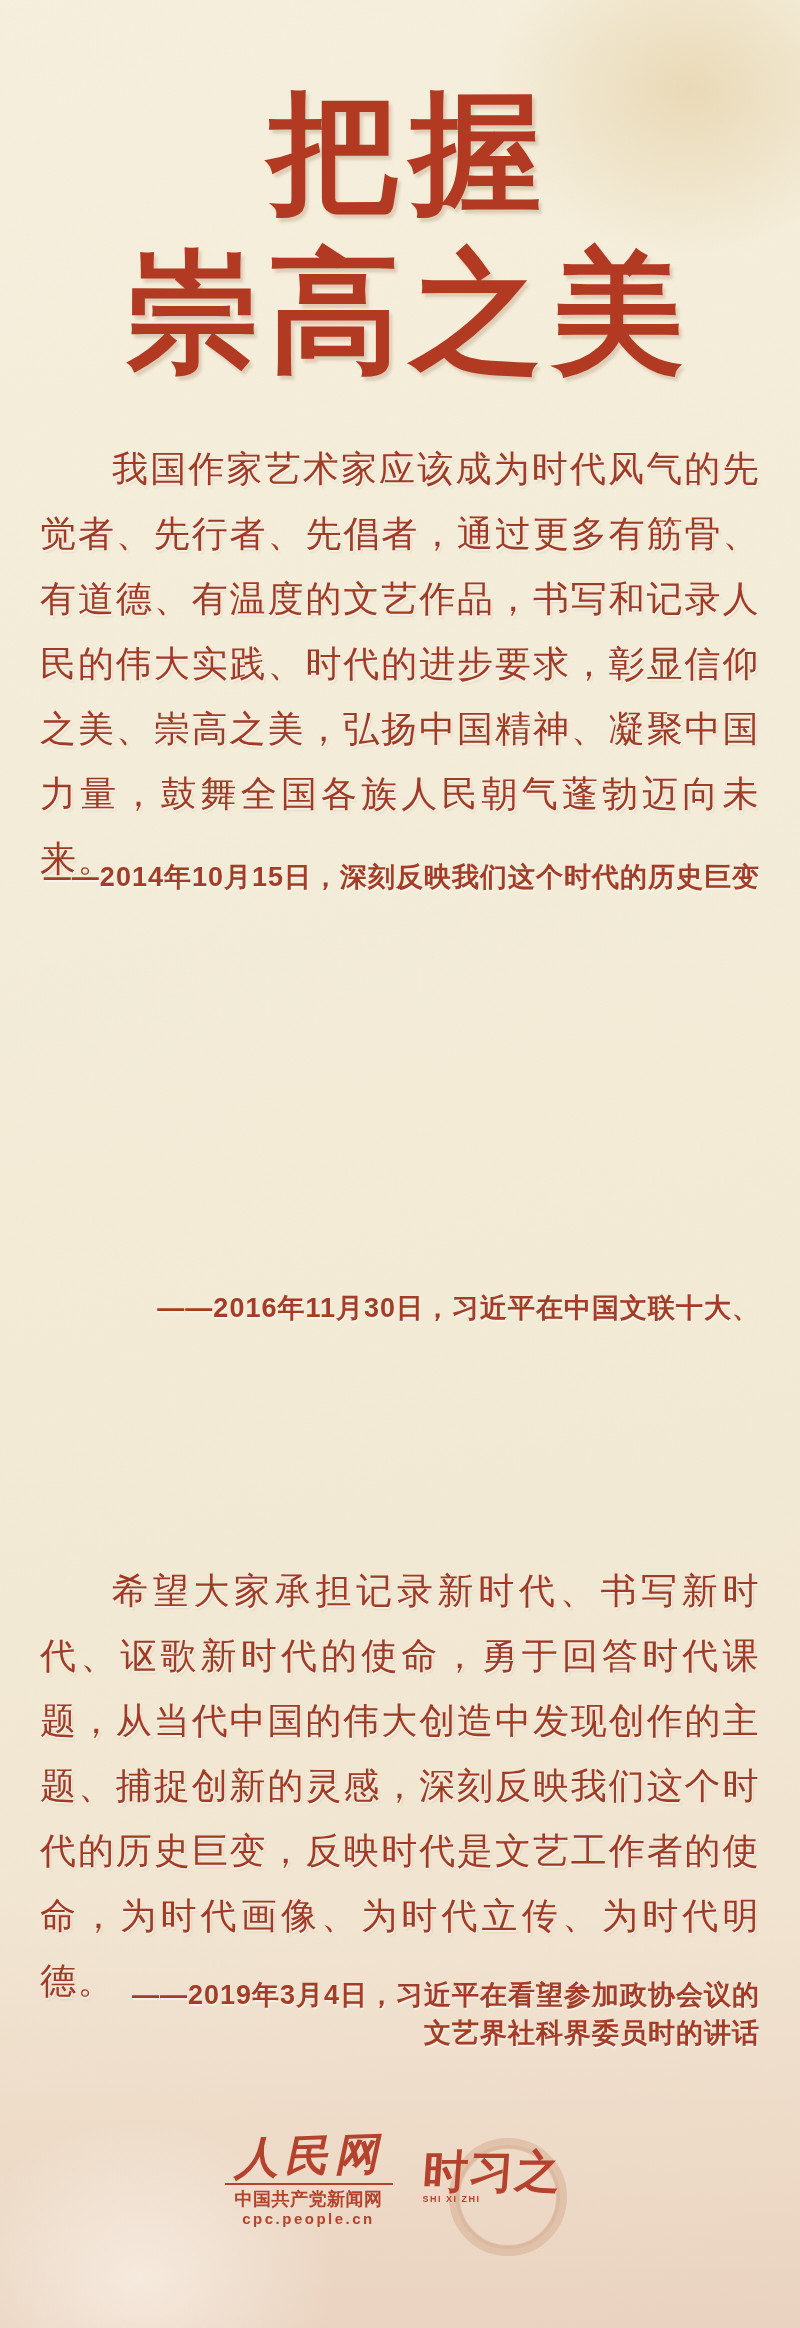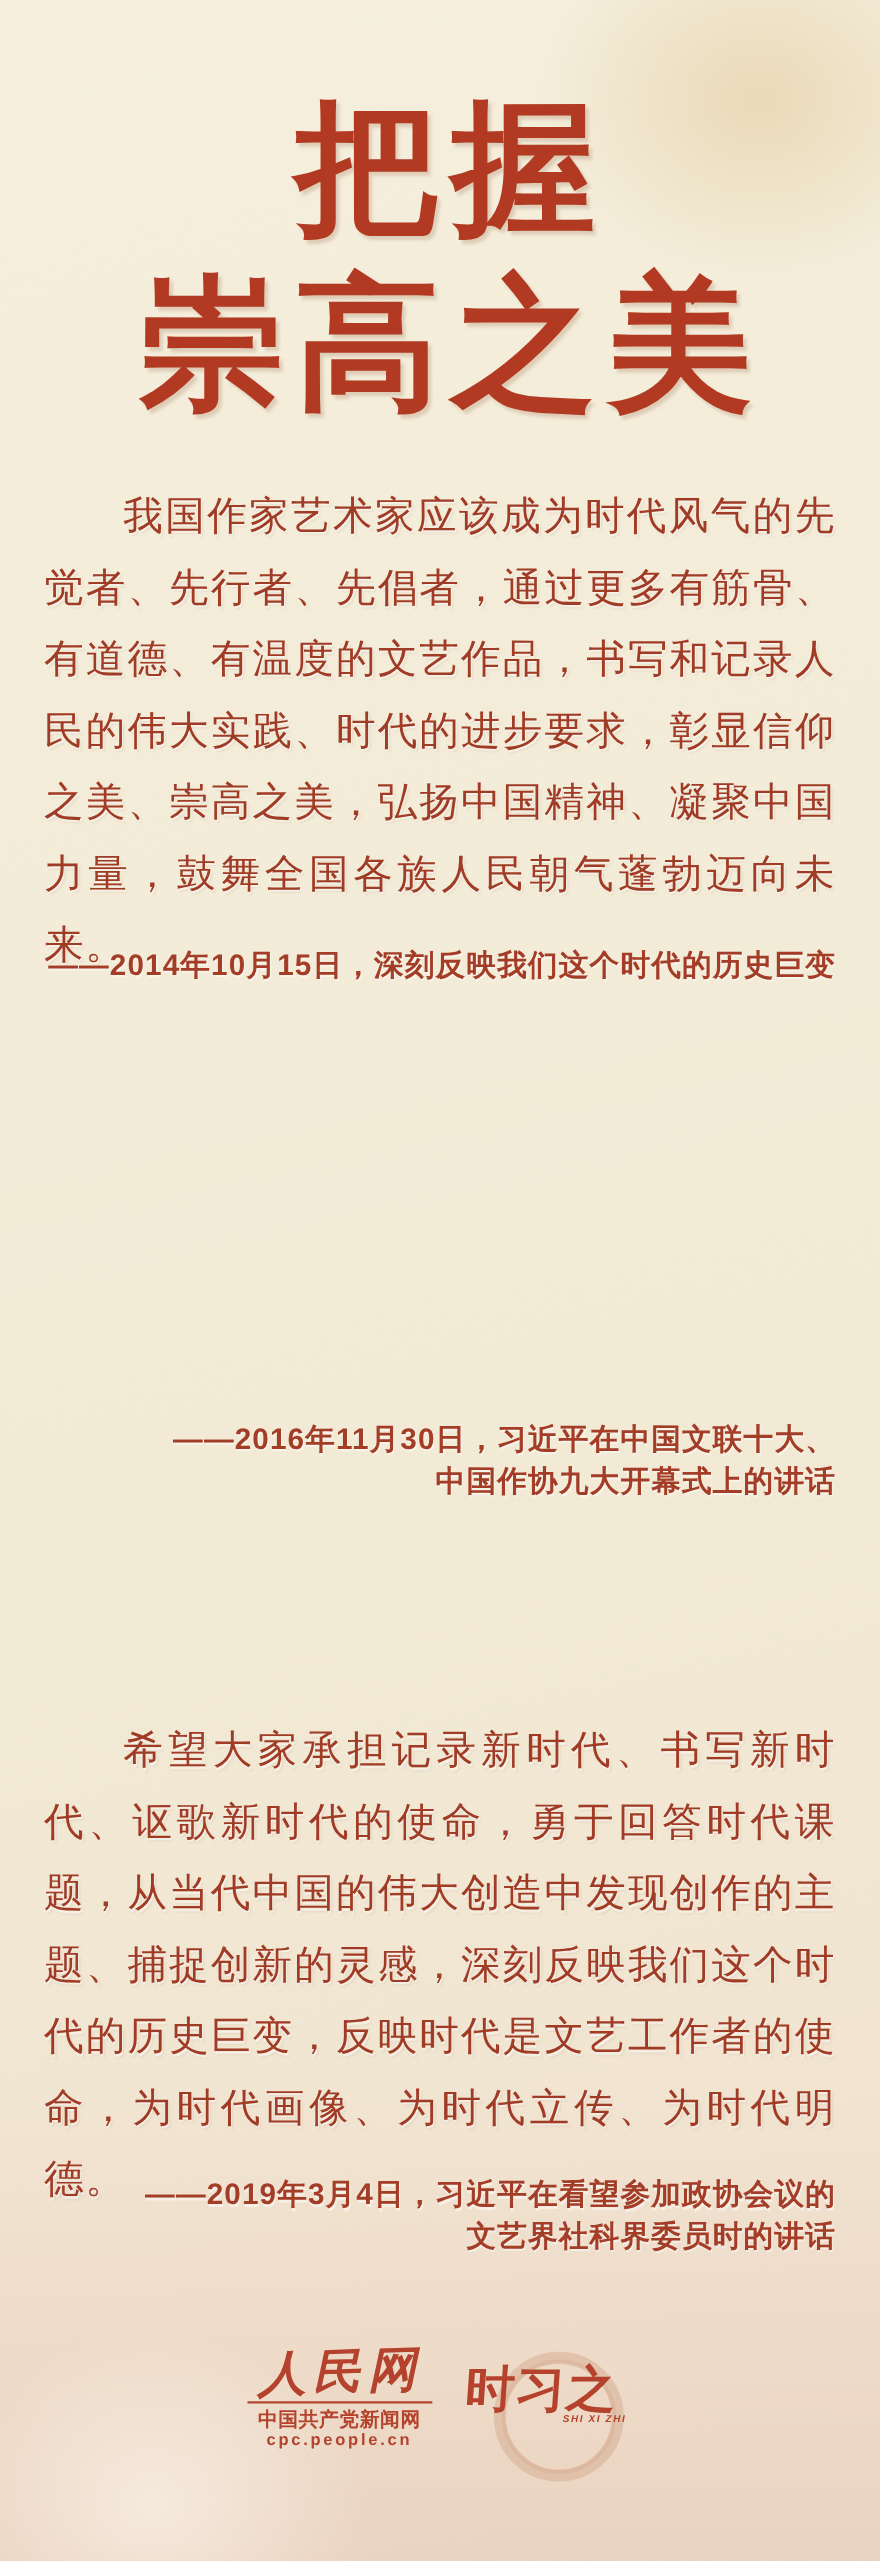--- a/index.html
+++ b/index.html
@@ -103,22 +103,21 @@
   .sxz .brand {
     position: relative;
     margin-top: 14px;
     font-size: 45px; font-weight: bold; line-height: 48px; letter-spacing: 1px;
     transform: skewX(-4deg);
     white-space: nowrap;
   }
   .sxz .latin {
     position: relative;
     margin-top: -2px; padding-right: 8px;
-    text-align: right;
-    font-size: 9px; font-weight: bold; letter-spacing: 1.5px; font-style: italic;
+    font-size: 9px; font-weight: bold; letter-spacing: 1.5px;
   }
 </style>
 </head>
 <body>
 
 <div class="poster">
 
   <div class="tint-top-right"></div>
   <div class="tint-bottom"></div>
   <div class="tint-bottom-left"></div>
@@ -136,21 +135,20 @@
     <div>崇高之美</div>
   </div>
 
   <p class="quote-text q1">我国作家艺术家应该成为时代风气的先觉者、先行者、先倡者，通过更多有筋骨、有道德、有温度的文艺作品，书写和记录人民的伟大实践、时代的进步要求，彰显信仰之美、崇高之美，弘扬中国精神、凝聚中国力量，鼓舞全国各族人民朝气蓬勃迈向未来。</p>
   <div class="attr a1">
     <div>——2014年10月15日，深刻反映我们这个时代的历史巨变</div>
   </div>
 
   <div class="attr a2">
     <div>——2016年11月30日，习近平在中国文联十大、</div>
-    <div>中国作协九大开幕式上的讲话</div>
   </div>
 
   <p class="quote-text q3">希望大家承担记录新时代、书写新时代、讴歌新时代的使命，勇于回答时代课题，从当代中国的伟大创造中发现创作的主题、捕捉创新的灵感，深刻反映我们这个时代的历史巨变，反映时代是文艺工作者的使命，为时代画像、为时代立传、为时代明德。</p>
   <div class="attr a3">
     <div>——2019年3月4日，习近平在看望参加政协会议的</div>
     <div>文艺界社科界委员时的讲话</div>
   </div>
 
   <div class="footer">
     <div class="people">

